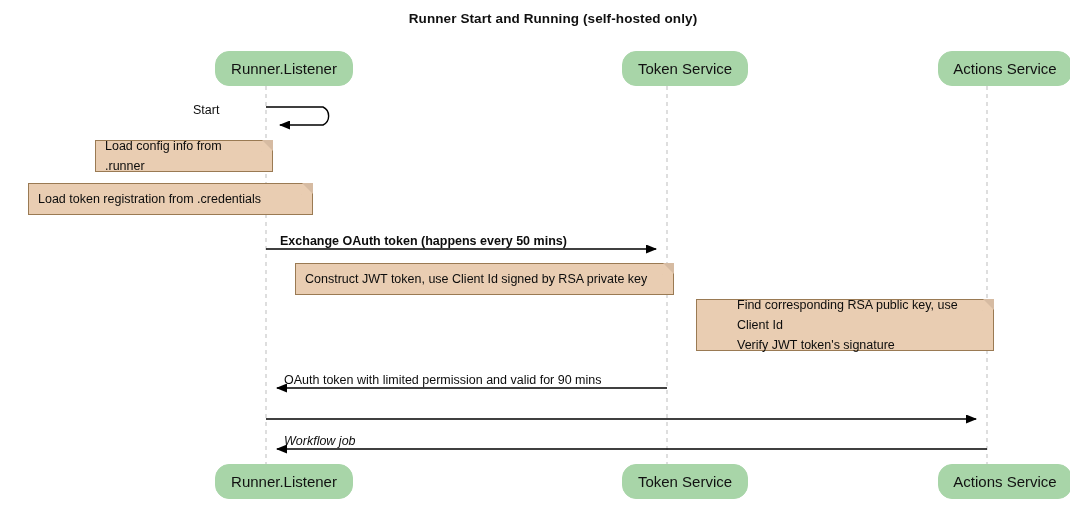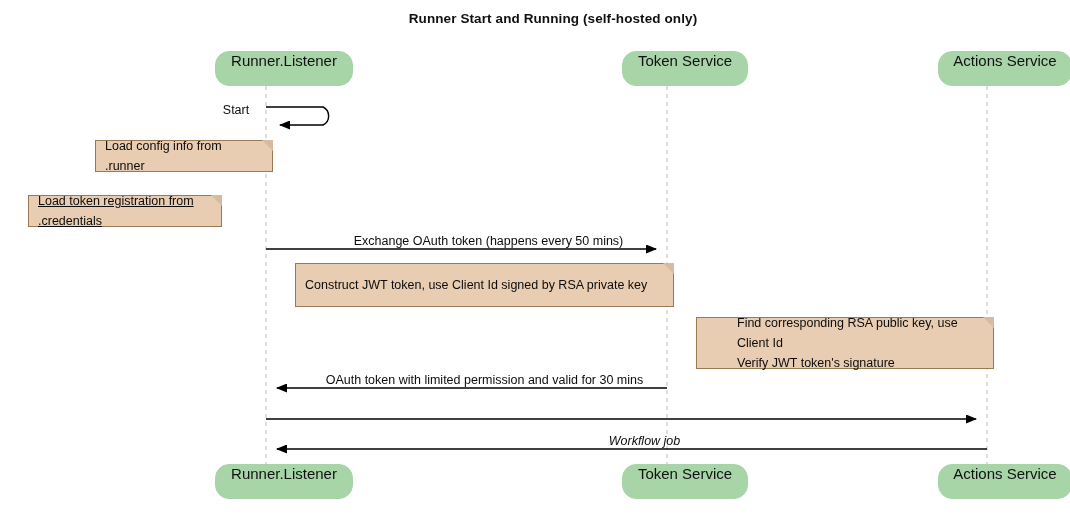--- a/index.html
+++ b/index.html
@@ -50,20 +50,21 @@
   }
 
   
   .participant {
     position: absolute;
     box-sizing: border-box;
     background: #a8d5a8;
     border: 1px solid #a8d5a8;
     border-radius: 14px;
     display: flex;
+    align-items: center;
     justify-content: center;
     font-size: 15px;
     color: #111111;
     white-space: nowrap;
   }
 
   
   .note {
     position: absolute;
     box-sizing: border-box;
@@ -105,21 +106,20 @@
     transform: rotate(45deg);
     transform-origin: center;
   }
 
   
   .msg-label {
     position: absolute;
     font-size: 12.5px;
     color: #0d0d0d;
     white-space: nowrap;
-    text-align: center;
   }
 </style>
 </head>
 <body>
 
 <div id="diagram-root">
 
   <svg id="svg-layer" viewBox="0 0 1070 525">
     <defs>
       <marker id="arrowFilled" markerWidth="11" markerHeight="9" refX="10" refY="4.5" orient="auto" markerUnits="userSpaceOnUse">
@@ -180,46 +180,46 @@
     <div class="participant" style="left:604px; top:464px; width:126px; height:35px;">
       <span>Token Service</span>
     </div>
 
     <div class="participant" style="left:920px; top:464px; width:134px; height:35px;">
       <span>Actions Service</span>
     </div>
 
     <div class="msg-label" style="left:175px; top:103px; width:86px;">Start</div>
 
-    <div class="msg-label" style="left:270px; top:234px; width:401px;">Exchange OAuth token (happens every 50 mins)</div>
-
-    <div class="msg-label" style="left:266px; top:373px; width:401px;">OAuth token with limited permission and valid for 30 mins</div>
+    <div class="msg-label" style="left:262px; top:234px; width:401px;font-weight:bold;">Exchange OAuth token (happens every 50 mins)</div>
+
+    <div class="msg-label" style="left:266px; top:373px; width:401px;">OAuth token with limited permission and valid for 90 mins</div>
 
 
     <div class="msg-label" style="left:266px; top:434px; width:721px;font-style:italic;">Workflow job</div>
 
     <div class="note" style="left:77px; top:140px; width:178px; height:32px;">
       <span class="fold"></span>
       <span class="fold-line"></span>
       <span>Load config info from .runner</span>
     </div>
 
-    <div class="note" style="left:10px; top:195px; width:194px; height:32px;text-decoration:underline;">
+    <div class="note" style="left:10px; top:183px; width:285px; height:32px;">
       <span class="fold"></span>
       <span class="fold-line"></span>
       <span>Load token registration from .credentials</span>
     </div>
 
-    <div class="note" style="left:277px; top:263px; width:379px; height:44px;">
+    <div class="note" style="left:277px; top:263px; width:379px; height:32px;">
       <span class="fold"></span>
       <span class="fold-line"></span>
       <span>Construct JWT token, use Client Id signed by RSA private key</span>
     </div>
 
-    <div class="note" style="left:678px; top:317px; width:298px; height:52px;padding-left:40px;">
+    <div class="note" style="left:678px; top:299px; width:298px; height:52px;padding-left:40px;">
       <span class="fold"></span>
       <span class="fold-line"></span>
       <span>Find corresponding RSA public key, use Client Id
 Verify JWT token's signature</span>
     </div>
 
   </div>
 </div>
 
 </body></html>

